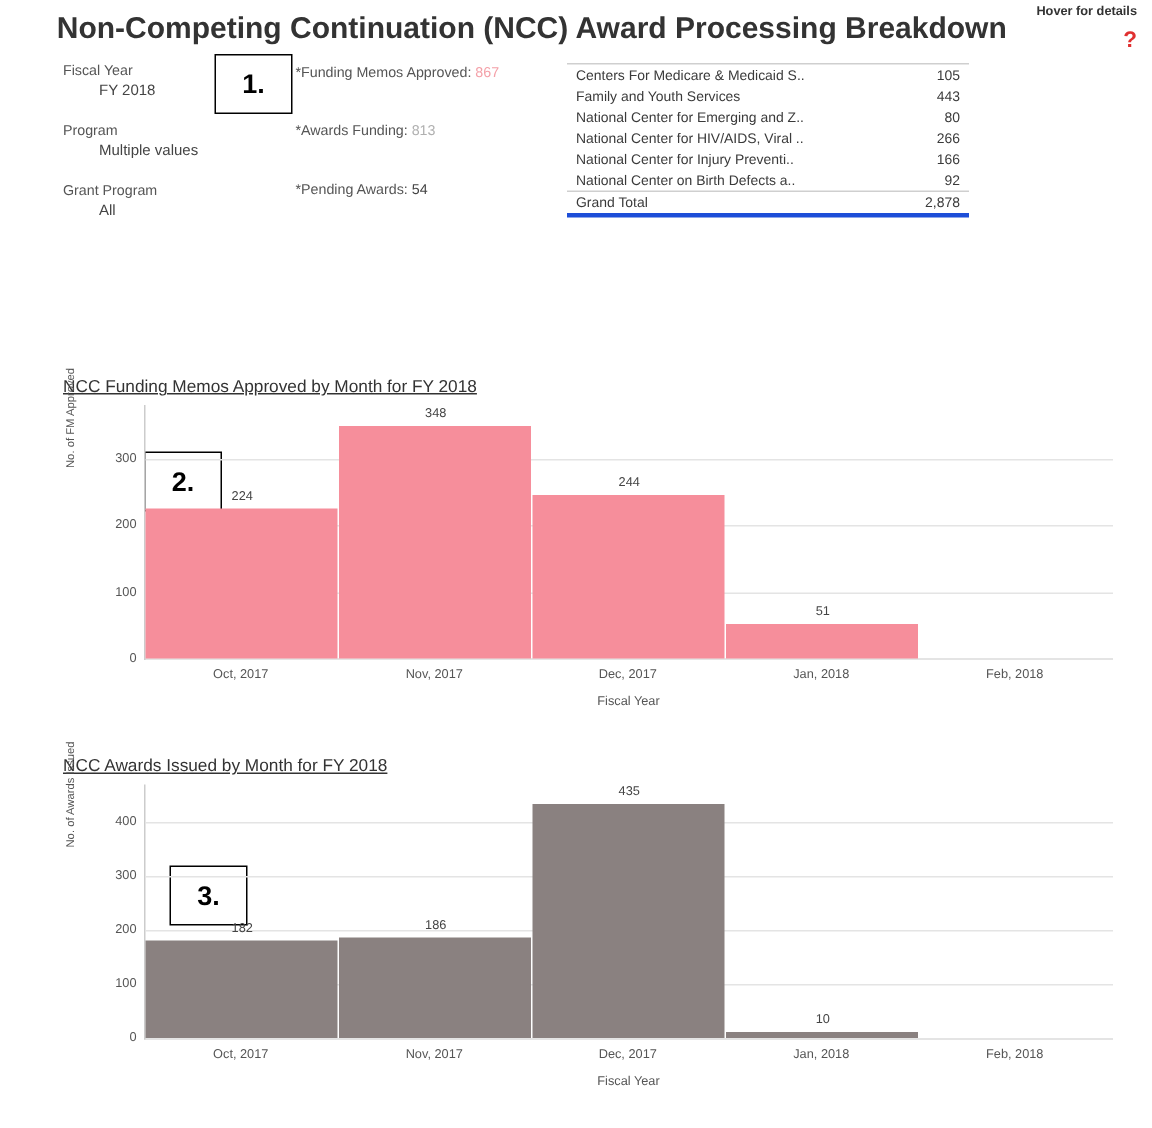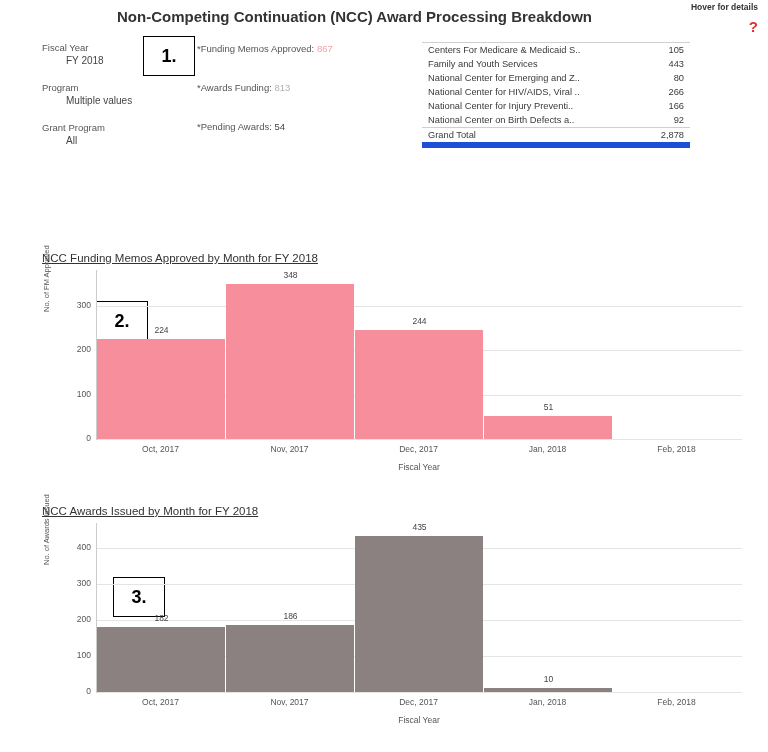--- a/index.html
+++ b/index.html
@@ -21,21 +21,21 @@
     height: 752px;
   }
 
   
   .main-title {
     position: absolute;
     top: 8px;
     left: 0;
     width: 709px;
     text-align: center;
-    font-size: 15px;
+    font-size: 20px;
     font-weight: bold;
     color: #333333;
   }
   .hover-hint {
     position: absolute;
     top: 2px;
     right: 10px;
     width: 90px;
     text-align: right;
   }
@@ -120,22 +120,21 @@
   .prog-table .tbl-title {
     font-weight: bold;
     text-decoration: underline;
     padding-bottom: 4px;
     font-size: 9.5px;
   }
   .prog-table table {
     border-collapse: collapse;
     width: 100%;
     border-top: 1px solid #cfcfcf;
-    border-bottom: 6px solid #1d4ed8;
-    margin-left: 44px;
+    border-bottom: 3px solid #1d4ed8;
   }
   .prog-table td {
     padding: 2px 4px 2px 6px;
     white-space: nowrap;
     overflow: hidden;
   }
   .prog-table td.num {
     text-align: right;
     padding-right: 6px;
   }

